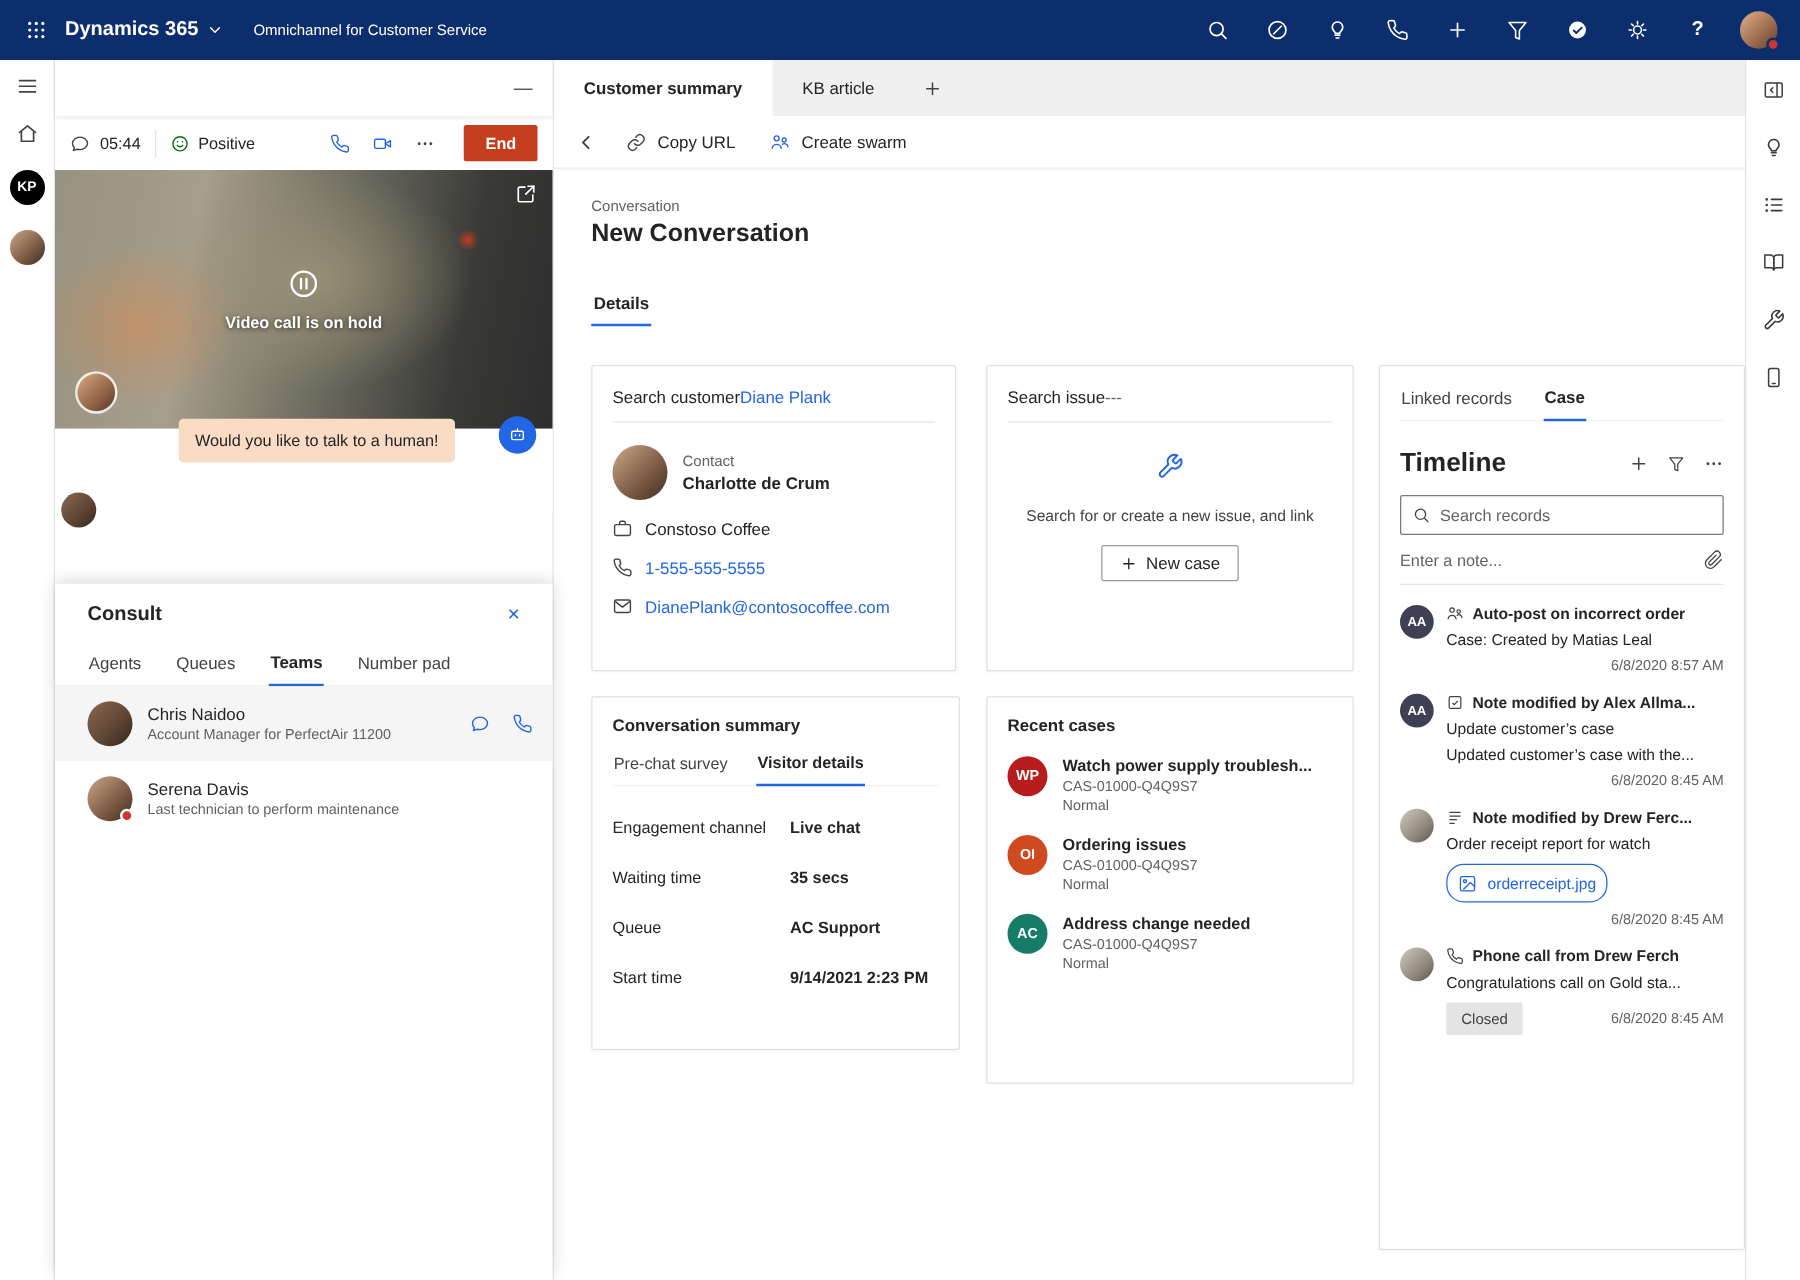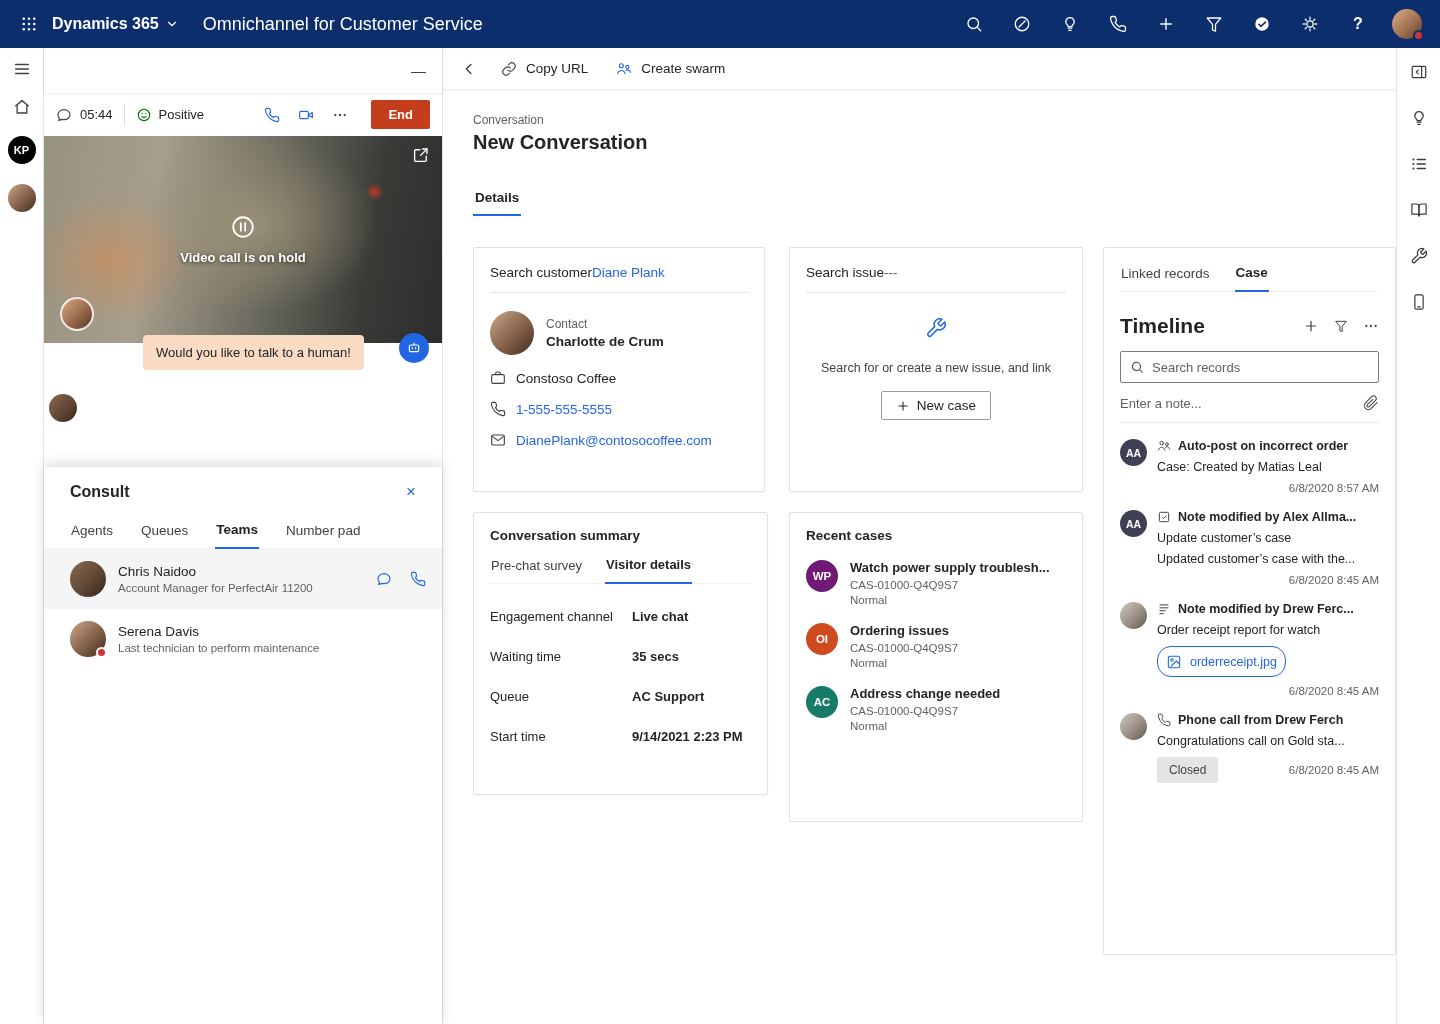--- a/index.html
+++ b/index.html
@@ -11,21 +11,21 @@
 .sv{width:18px;height:18px;display:block}
 .sv16{width:16px;height:16px;display:block}
 .sv14{width:14px;height:14px;display:block}
 .sv22{width:22px;height:22px;display:block}
 .sv26{width:26px;height:26px;display:block}
 .trunc{white-space:nowrap;overflow:hidden;text-overflow:ellipsis}
 
 .topbar{position:absolute;top:0;left:0;width:100%;height:48px;background:#0c2e6d;color:#fff;display:flex;align-items:center;padding:0 10px;z-index:50}
 .waffle{width:38px;height:48px;color:#fff}
 .brand{display:flex;align-items:center;gap:6px;font-size:16px;font-weight:700;margin-left:4px}
-.app-title{font-size:18px;margin-left:24px}
+.app-title{font-size:12px;margin-left:24px}
 .top-right{margin-left:auto;display:flex;align-items:center}
 .tbtn{width:48px;height:48px;display:flex;align-items:center;justify-content:center;color:#fff}
 .qmark{font-size:16px;font-weight:700}
 .avatar-top{width:30px;height:30px;border-radius:50%;background:linear-gradient(135deg,#e0b08a,#9c6b4e 60%,#5f4030);position:relative;margin:0 8px 0 10px;flex:none}
 .presence{position:absolute;right:-2px;bottom:-2px;width:11px;height:11px;border-radius:50%;border:2px solid #0c2e6d;background:#d13438}
 
 .lrail{position:absolute;top:48px;left:0;width:44px;height:976px;background:#fff;border-right:1px solid #e3e3e3;display:flex;flex-direction:column;align-items:center;padding-top:12px;gap:20px;color:#424242;z-index:10}
 .badge-av{width:28px;height:28px;border-radius:50%;color:#fff;font-size:11px;font-weight:700;display:flex;align-items:center;justify-content:center;flex:none}
 .photo{border-radius:50%;flex:none}
 .ph1{background:linear-gradient(135deg,#d8a97f,#8d5f43 65%,#4e342a)}
@@ -484,20 +484,29 @@
         </span>
       <span>
         <div class="p-name">Serena Davis</div>
         <div class="p-role">Last technician to perform maintenance</div>
       </span>
     </div>
   </div>
 </section>
 
 <main class="main">
+  <div class="tstrip">
+    <button class="mtab on">Customer summary</button>
+    <button class="mtab">KB article</button>
+    <button class="addtab">
+        <svg class="sv16">
+          <use href="#i-plus"></use>
+        </svg>
+      </button>
+  </div>
   <div class="cmdbar">
     <button class="backb">
         <svg class="sv">
           <use href="#i-back"></use>
         </svg>
       </button>
     <button class="cmd">
       <span class="ic gray">
           <svg class="sv16">
             <use href="#i-link"></use>
@@ -600,21 +609,21 @@
         </div>
       <div class="srow">
           <span class="lab">Start time</span>
           <span class="val">9/14/2021 2:23 PM</span>
         </div>
     </div>
 
     <div class="card card-cases">
       <div class="card-title">Recent cases</div>
       <div class="case-item">
-        <span class="ci-av" style="background: #701a75;">WP</span>
+        <span class="ci-av" style="background: #b91c1c;">WP</span>
         <span style="min-width:0">
           <div class="ci-t trunc">Watch power supply troublesh...</div>
           <div class="ci-id">CAS-01000-Q4Q9S7</div>
           <div class="ci-p">Normal</div>
         </span>
       </div>
       <div class="case-item">
         <span class="ci-av" style="background: rgb(207, 74, 30);">OI</span>
         <span style="min-width:0">
           <div class="ci-t trunc">Ordering issues</div>

